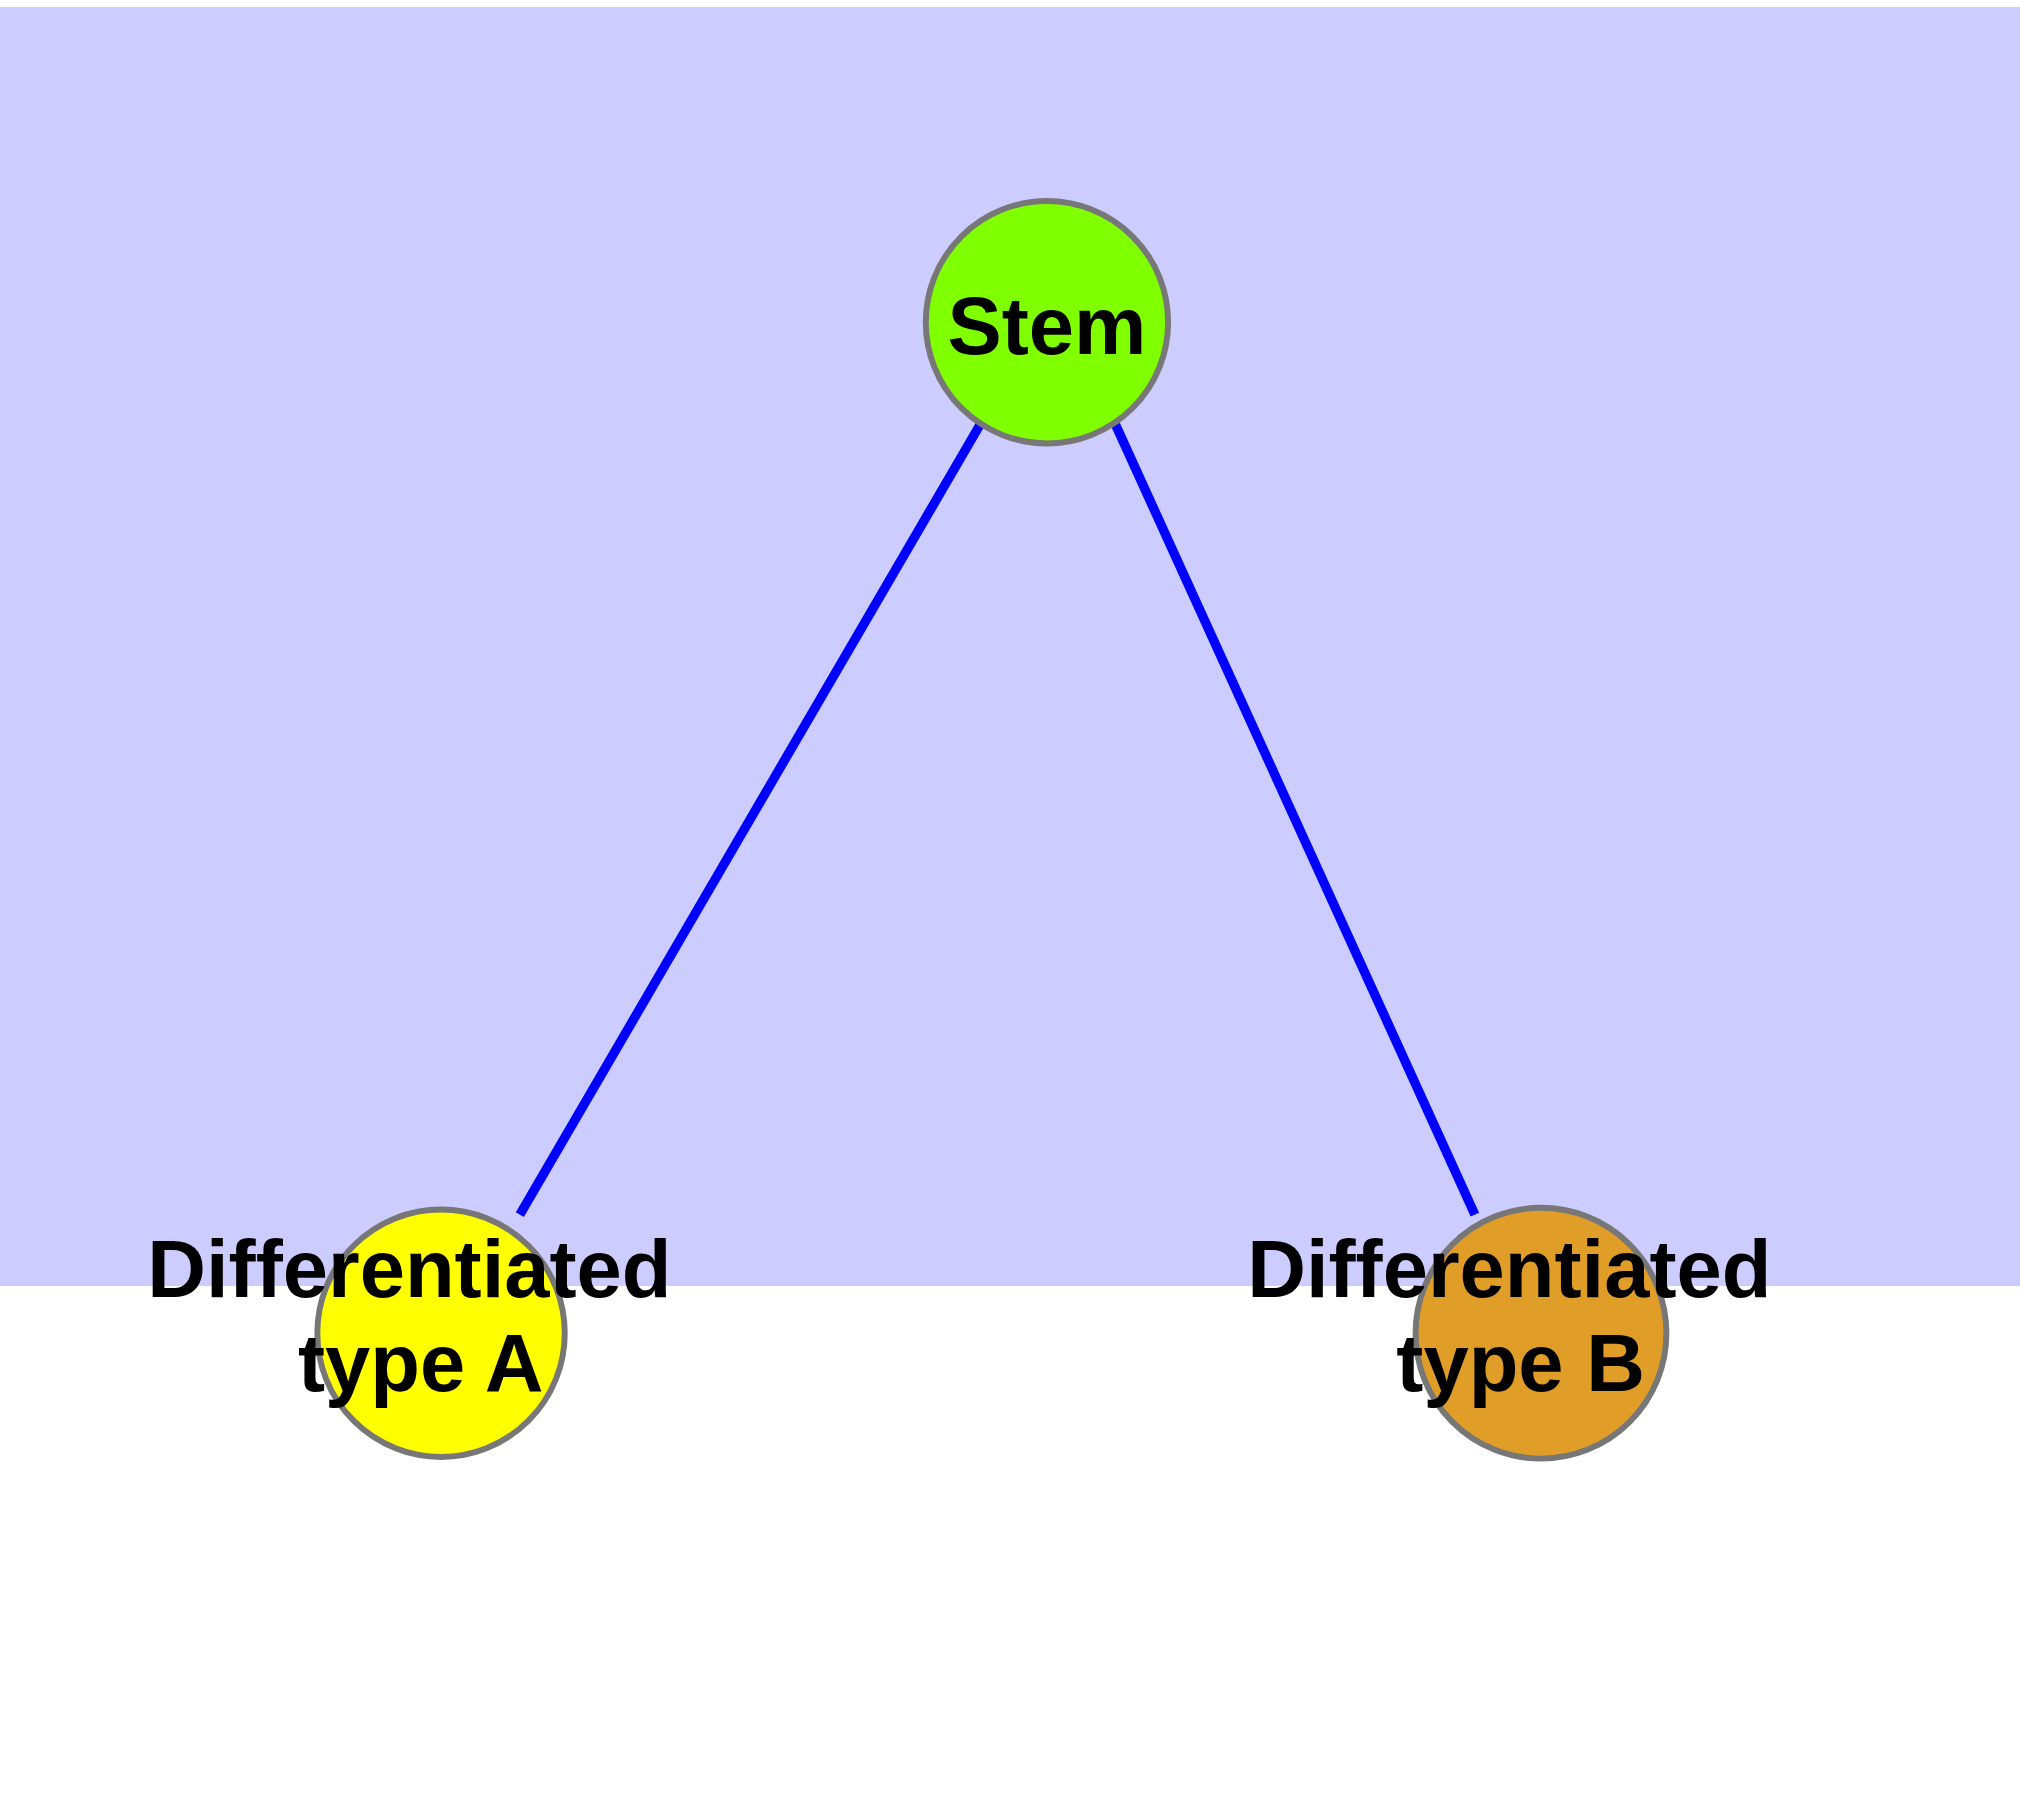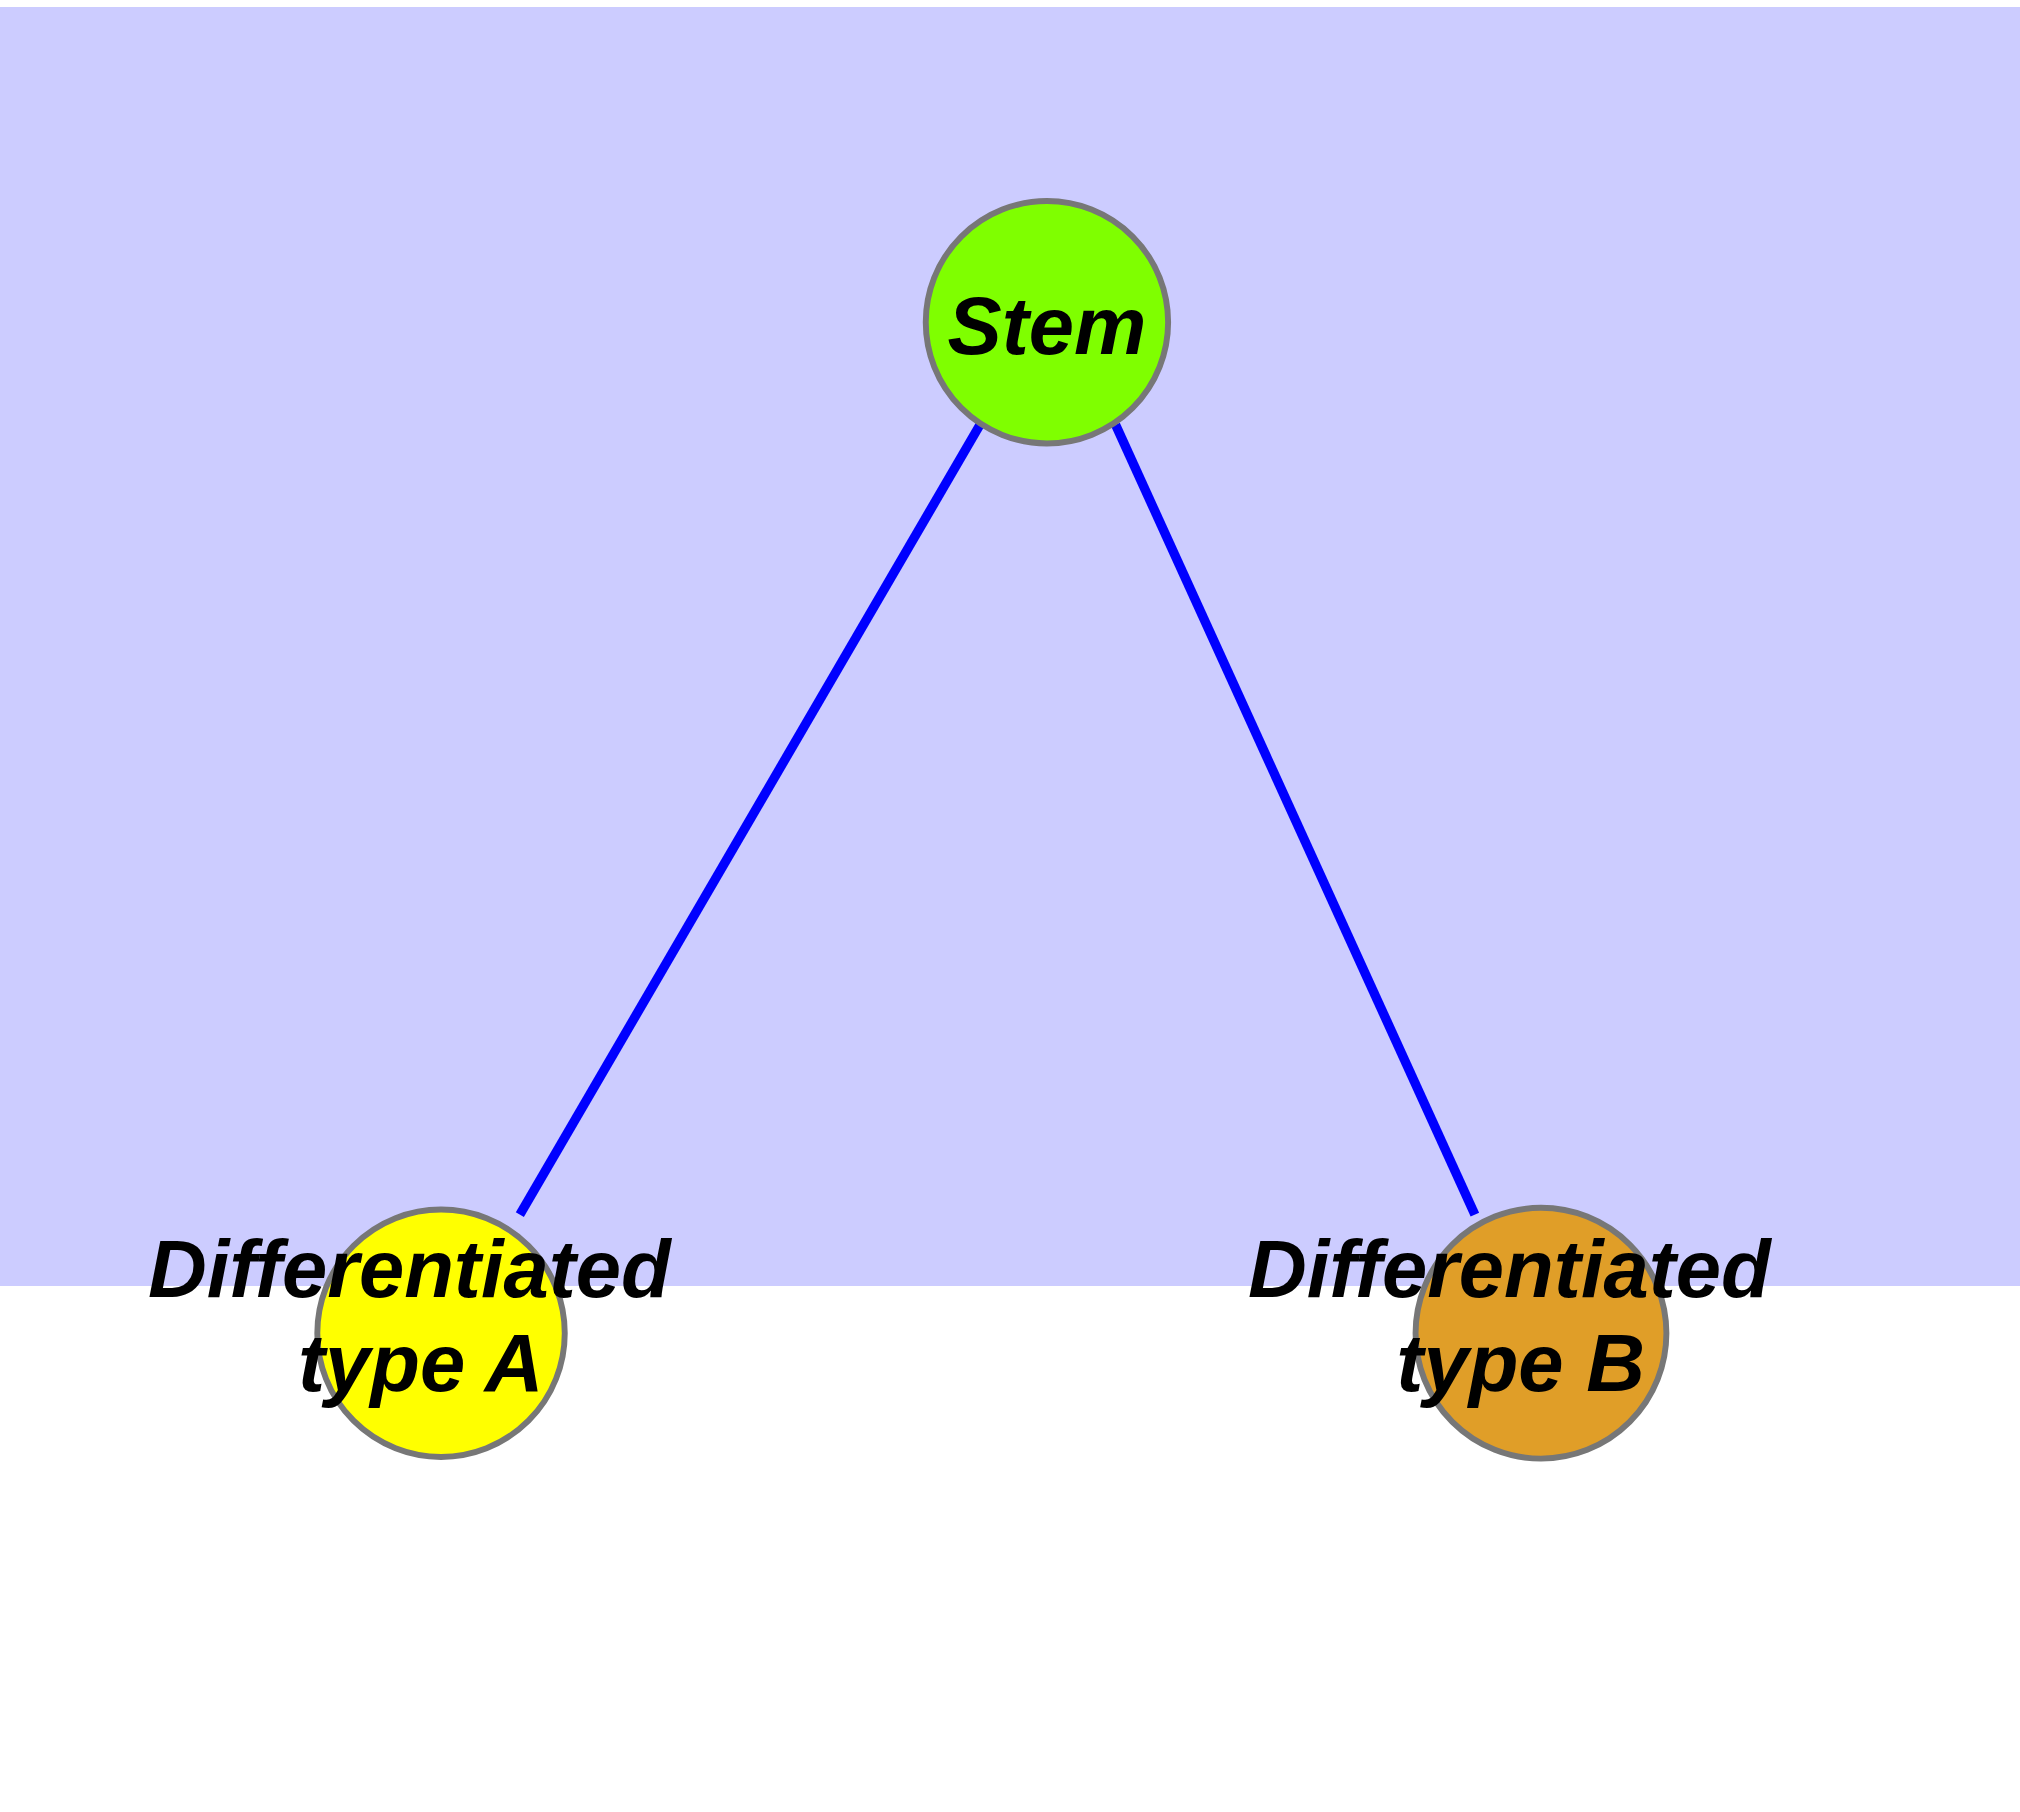--- a/index.html
+++ b/index.html
@@ -16,21 +16,20 @@
     overflow: hidden;
     font-family: "Liberation Sans", "DejaVu Sans", sans-serif;
   }
   #plot-area {
     position: absolute;
     left: 0;
     top: 6.8px;
     width: 2021px;
     height: 1279px;
     background: #ccccff;
-    font-style: italic;
   }
   #graph-svg {
     position: absolute;
     left: 0;
     top: 0;
     width: 2021px;
     height: 1805px;
     display: block;
   }
   .node-label {

